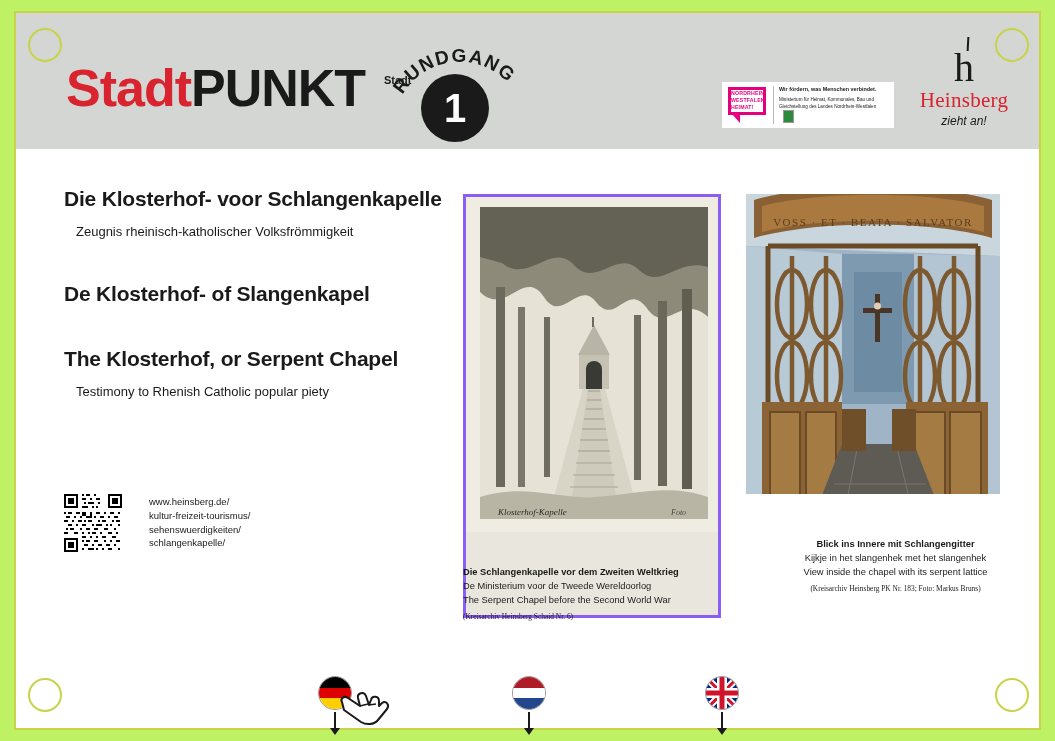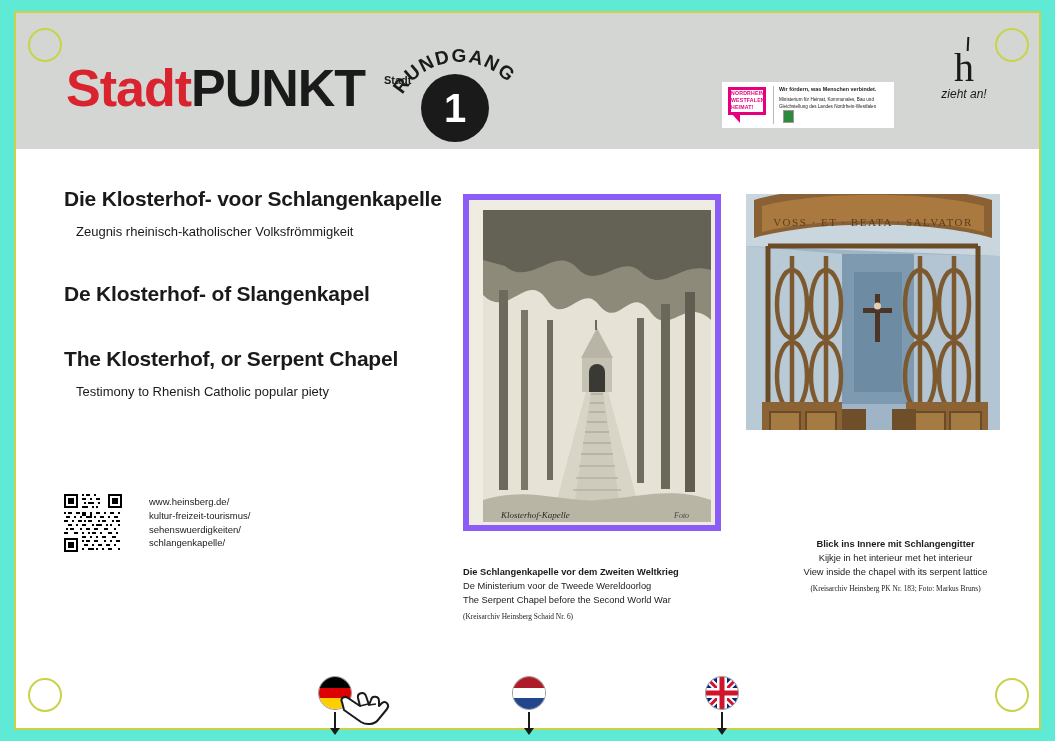--- a/index.html
+++ b/index.html
@@ -5,21 +5,21 @@
   * { box-sizing: border-box; }
   html, body {
     margin: 0; padding: 0;
     background: #ffffff;
     font-family: "Liberation Sans", sans-serif;
   }
   .panel {
     position: relative;
     width: 1055px;
     height: 741px;
-    background: #5eead4;
+    background: #bef264;
     overflow: hidden;
   }
   
   .frame {
     position: absolute;
     left: 14px; top: 11px;
     width: 1027px; height: 719px;
     border: 2px solid #c9d34a;
     background: #ffffff;
   }
@@ -221,29 +221,29 @@
     font-size: 9.5px;
     line-height: 1.45;
     color: #1a1a1a;
     padding-top: 1px;
   }
 
   
   .fig-left {
     position: absolute;
     left: 463px; top: 194px;
-    width: 258px; height: 337px;
-    border: 6px solid #8b5cf6;
+    width: 258px; height: 424px;
+    border: 3px solid #8b5cf6;
     background: #e9e6dd;
     overflow: hidden;
   }
   .fig-right {
     position: absolute;
     left: 746px; top: 194px;
-    width: 254px; height: 236px;
+    width: 254px; height: 300px;
     background: #6f5a43;
     overflow: hidden;
   }
   .cap {
     position: absolute;
     font-size: 9.3px;
     line-height: 1.5;
     color: #1a1a1a;
   }
   .cap .b { font-weight: 700; }
@@ -356,20 +356,21 @@
       <span>Ministerium für Heimat, Kommunales, Bau und Gleichstellung des Landes Nordrhein-Westfalen</span>
       <span class="nrw-flag"></span>
     </div>
   </div>
 
   <div class="heinsberg">
     <div class="hb-h">
       <span class="spire"></span>
       <span>h</span>
     </div>
+    <div class="hb-name">Heinsberg</div>
     <div class="hb-claim">zieht an!</div>
   </div>
 
   <div class="left-col">
     <div class="block blk-de">
       <h2>Die Klosterhof- voor Schlangenkapelle</h2>
       <p>Zeugnis rheinisch-katholischer Volksfrömmigkeit</p>
     </div>
     <div class="block blk-nl">
       <h2>De Klosterhof- of Slangenkapel</h2>
@@ -593,21 +594,21 @@
 
   <div class="cap cap-left">
     <span class="b">Die Schlangenkapelle vor dem Zweiten Weltkrieg</span><br>
     <span>De Ministerium voor de Tweede Wereldoorlog</span><br>
     <span>The Serpent Chapel before the Second World War</span>
     <span class="src">(Kreisarchiv Heinsberg Schaid Nr. 6)</span>
   </div>
 
   <div class="cap cap-right">
     <span class="b">Blick ins Innere mit Schlangengitter</span><br>
-    <span>Kijkje in het interieur met het interieur</span><br>
+    <span>Kijkje in het slangenhek met het slangenhek</span><br>
     <span>View inside the chapel with its serpent lattice</span>
     <span class="src">(Kreisarchiv Heinsberg PK Nr. 183; Foto: Markus Bruns)</span>
   </div>
 
   <div class="flag flag-de">
     <div class="stripe" style="background:#000000"></div>
     <div class="stripe" style="background:#dd0000"></div>
     <div class="stripe" style="background:#ffce00"></div>
   </div>
   <div class="arrow-down ad-de"></div>

